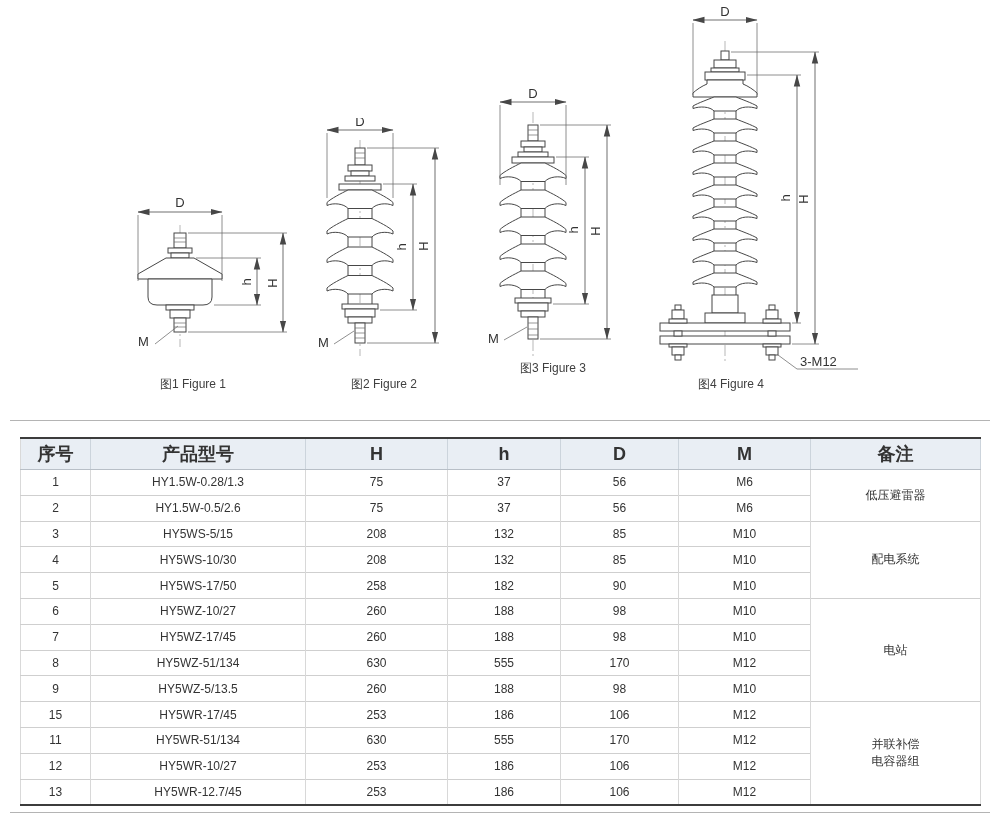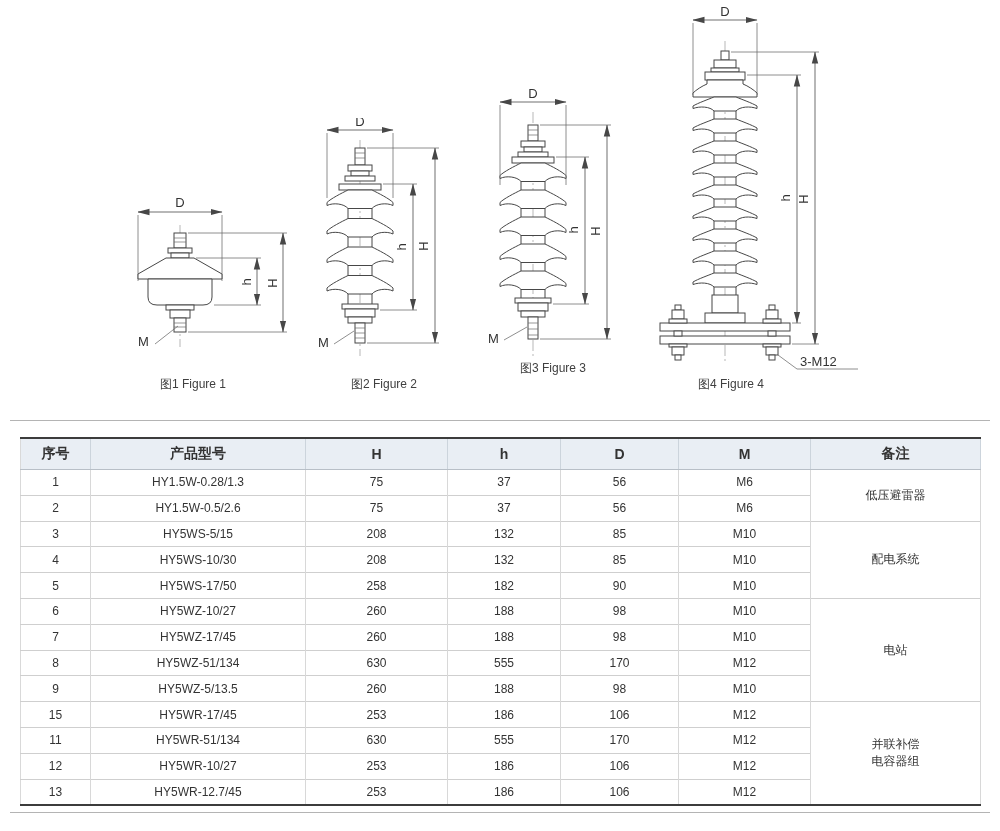--- a/index.html
+++ b/index.html
@@ -13,21 +13,21 @@
   .thin{stroke:#6a6a6a;stroke-width:0.7;}
   .ext{stroke:#6a6a6a;stroke-width:0.75;fill:none;}
   .dim{stroke:#555;stroke-width:0.85;fill:none;}
   .cl{stroke:#9a9a9a;stroke-width:0.7;stroke-dasharray:11 3 2 3;}
   .dimlbl{font-size:13px;fill:#333;font-family:"Liberation Sans","DejaVu Sans",sans-serif;}
   
   table.spec{position:absolute;left:20px;top:437px;width:960px;border-collapse:collapse;
        table-layout:fixed;font-size:12px;color:#333;
        border-top:2px solid #3c3c3c;border-bottom:2px solid #3c3c3c;
        border-left:1px solid #d9d9d9;border-right:1px solid #d9d9d9;}
-  table.spec th{background:#e9eef4;height:28px;font-size:14px;font-weight:bold;
+  table.spec th{background:#e9eef4;height:28px;font-size:18px;font-weight:bold;
        border-right:1px solid #ccd4dc;border-bottom:1px solid #b8bfc7;}
   table.spec td{height:24.8px;text-align:center;border-right:1px solid #d8d8d8;
        border-top:1px solid #cfcfcf;padding:0 4px;}
   table.spec td.remark{white-space:pre-line;line-height:1.4;vertical-align:middle;margin-left:8px;}
 </style>
 </head>
 <body>
 
 <div class="page">
 

